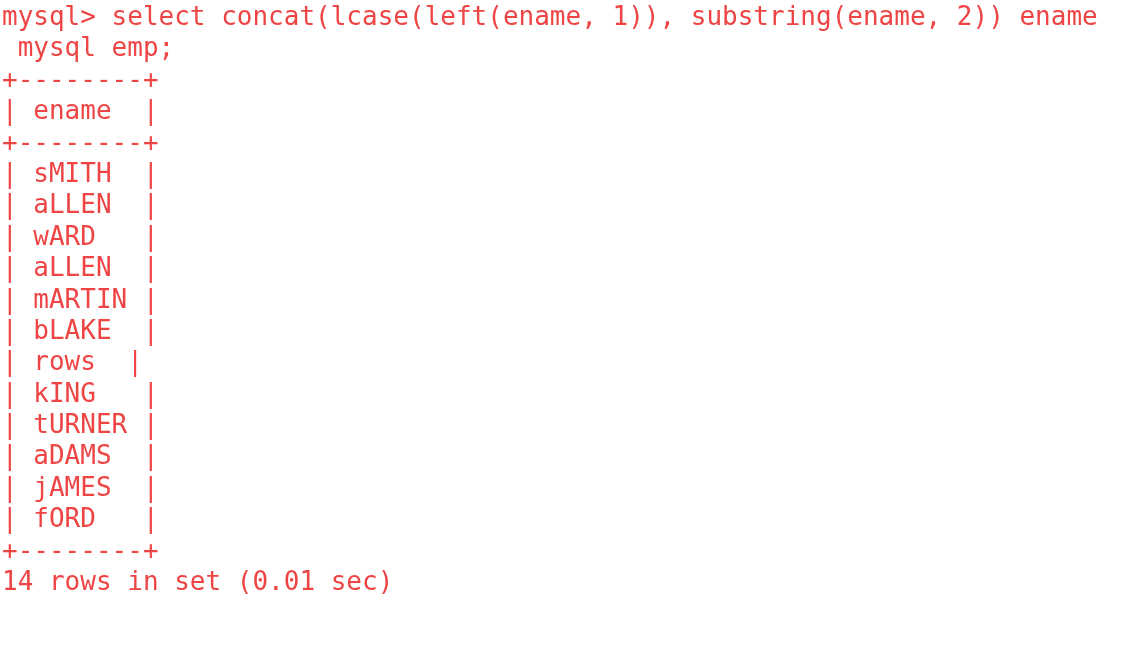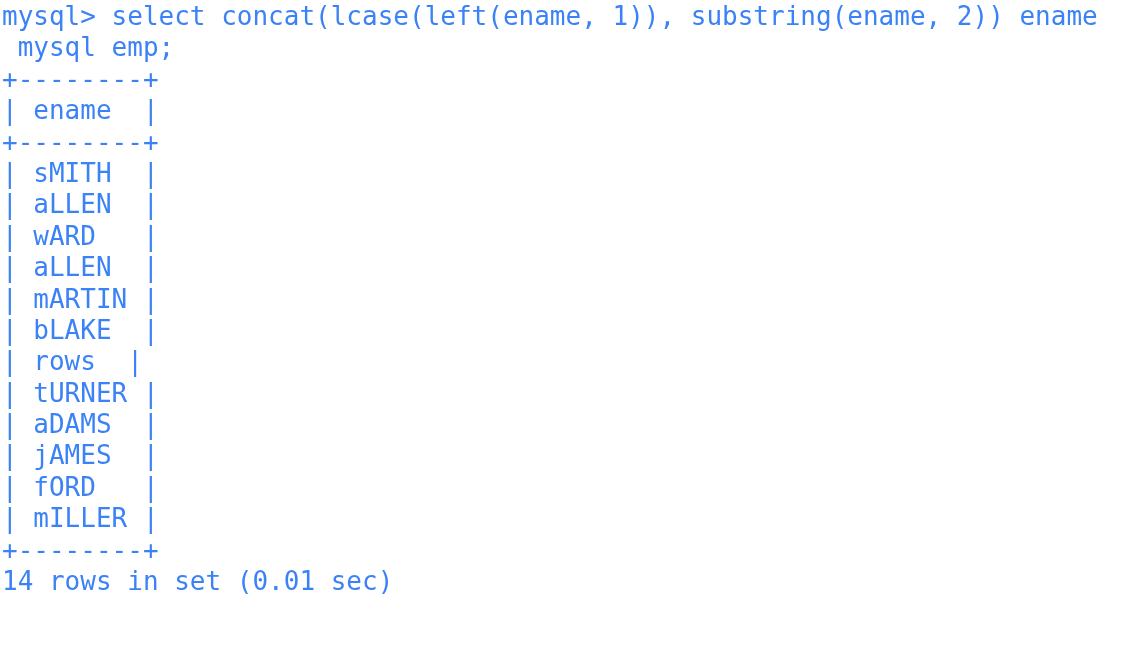--- a/index.html
+++ b/index.html
@@ -21,21 +21,21 @@
     padding: 0;
     box-sizing: border-box;
   }
   .term-line {
     display: block;
     white-space: pre;
     font-family: "DejaVu Sans Mono", "Liberation Mono", monospace;
     font-size: 26px;
     line-height: 31.4px;
     letter-spacing: 0px;
-    color: #3b82f6;
+    color: #ef4444;
     padding-left: 2px;
     margin: 0;
     height: 31.4px;
   }
   .term-line.first {
     padding-top: 1px;
   }
 </style>
 </head>
 <body>
@@ -46,20 +46,20 @@
   <span class="term-line">+--------+</span>
   <span class="term-line">| ename  |</span>
   <span class="term-line">+--------+</span>
   <span class="term-line">| sMITH  |</span>
   <span class="term-line">| aLLEN  |</span>
   <span class="term-line">| wARD   |</span>
   <span class="term-line">| aLLEN  |</span>
   <span class="term-line">| mARTIN |</span>
   <span class="term-line">| bLAKE  |</span>
   <span class="term-line">| rows  |</span>
+  <span class="term-line">| kING   |</span>
   <span class="term-line">| tURNER |</span>
   <span class="term-line">| aDAMS  |</span>
   <span class="term-line">| jAMES  |</span>
   <span class="term-line">| fORD   |</span>
-  <span class="term-line">| mILLER |</span>
   <span class="term-line">+--------+</span>
   <span class="term-line">14 rows in set (0.01 sec)</span>
 </div>
 
 </body></html>

